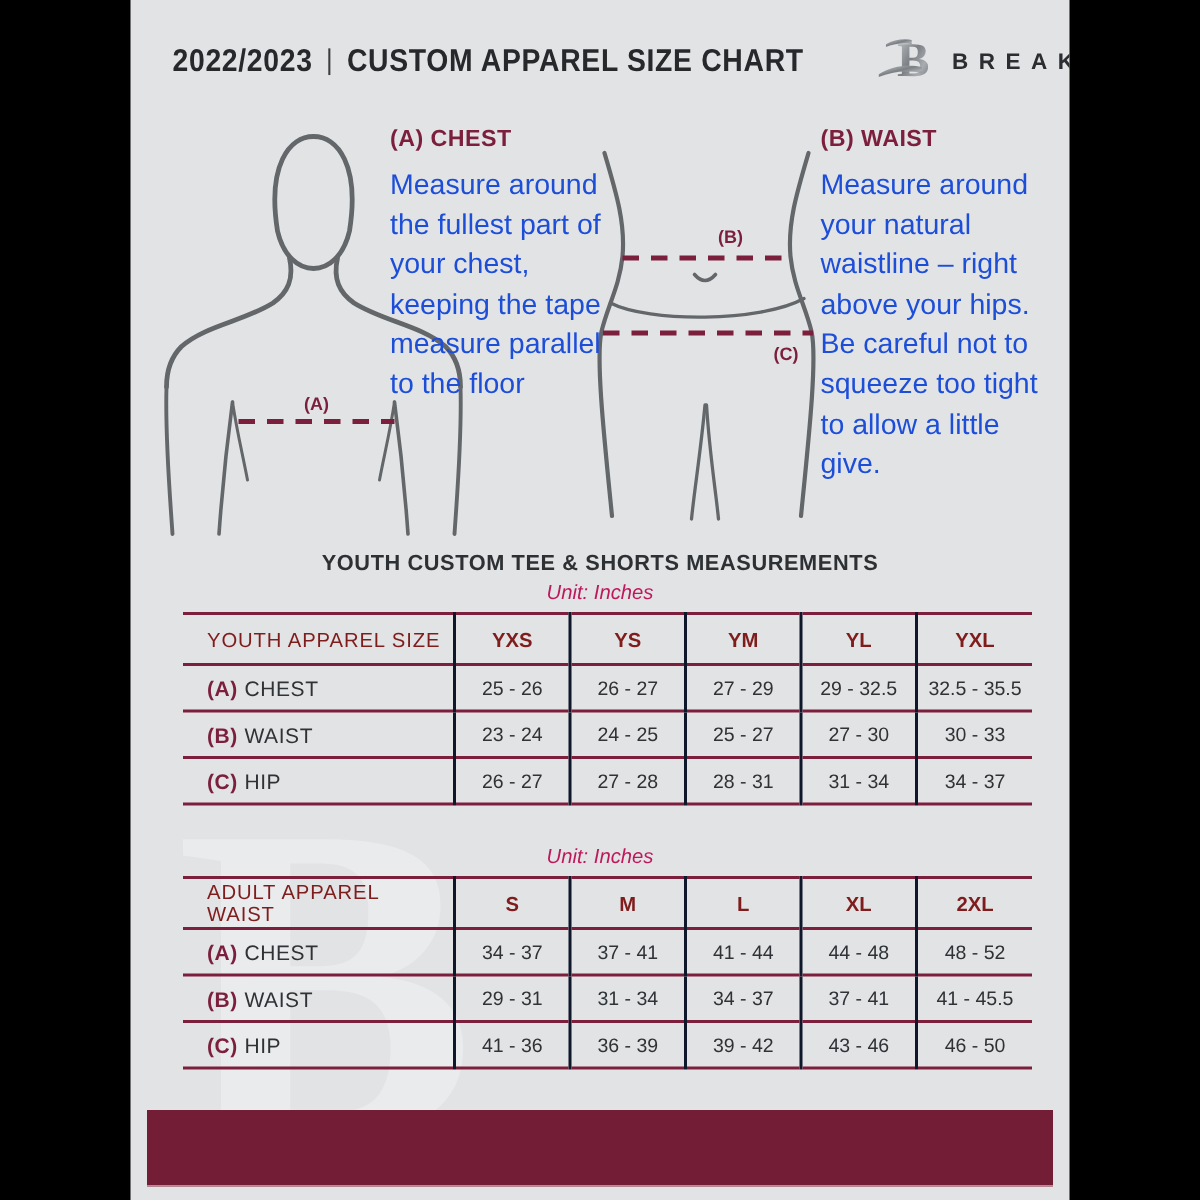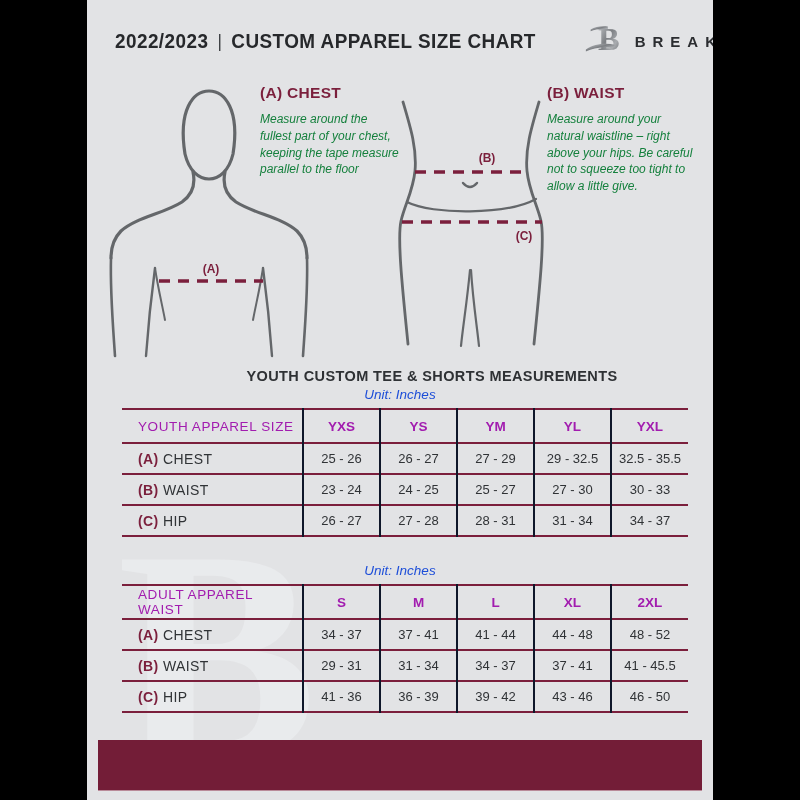--- a/index.html
+++ b/index.html
@@ -51,55 +51,55 @@
   .brand-name {
     font-weight: bold; font-size: 15px; color: #2b2d30;
     letter-spacing: 7px; white-space: nowrap;
   }
   
   .guide-heading {
     font-weight: bold; font-size: 15.5px; color: #7b1f3c;
     letter-spacing: 0.3px; margin-bottom: 9px;
   }
   .guide-body {
-    font-style: italic; font-size: 12px; line-height: 1.4;
-    color: #15803d; white-space: pre-line;
+    font-size: 19px; line-height: 1.4;
+    color: #1d4ed8; white-space: pre-line;
   }
   .guide-text { position: absolute; }
   .txt-a { left: 173px; top: 84px;  width: 142px; }
   .txt-b { left: 460px; top: 84px;  width: 154px; }
   .txt-c { left: 460px; top: 220px; width: 154px; }
   .fig-1 { position: absolute; left: 18px;  top: 76px; }
   .fig-2 { position: absolute; left: 300px; top: 94px; }
   
   .tbl-title {
     position: absolute; left: 0; width: 100%;
     text-align: center; font-weight: bold; font-size: 14.5px;
     color: #2e3134; letter-spacing: 0.4px;
   }
   .tbl-unit {
     position: absolute; left: 0; width: 100%;
-    text-align: center; font-style: italic; font-size: 13.5px; color: #1d4ed8;
-  }
-  .youth-title { top: 368px; margin-left: 32px; } .youth-unit { top: 387px; }
+    text-align: center; font-style: italic; font-size: 13.5px; color: #be185d;
+  }
+  .youth-title { top: 368px; } .youth-unit { top: 387px; }
   .adult-title { top: 544px; } .adult-unit { top: 563px; }
   table.size-table {
     position: absolute; left: 35px;
     width: 566px; border-collapse: collapse; table-layout: fixed;
     background: transparent;
   }
   .youth-table { top: 408px; }
   .adult-table { top: 584px; }
   .size-table col.c-label { width: 181px; }
   .size-table col.c-size  { width: 77px; }
   .size-table thead tr { border-top: 2px solid #7b1f3c; border-bottom: 2px solid #7b1f3c; }
   .size-table tbody tr { border-bottom: 2px solid #7b1f3c; }
   .size-table th, .size-table td { border-left: 2px solid #0f172a; }
   .size-table th:first-child, .size-table td:first-child { border-left: none; }
-  .size-table th { height: 34px; font-size: 13.5px; color: #a21caf; font-weight: bold; text-align: center; }
+  .size-table th { height: 34px; font-size: 13.5px; color: #7f1d1d; font-weight: bold; text-align: center; }
   .size-table th.lbl { font-weight: normal; text-align: left; padding-left: 16px; letter-spacing: 0.6px; }
   .size-table td { height: 31px; font-size: 13px; color: #303336; text-align: center; }
   .size-table td.lbl { text-align: left; padding-left: 16px; font-size: 14px; letter-spacing: 0.4px; }
   .marker { color: #7b1f3c; font-weight: bold; }
   
   .footer-bar {
     position: absolute;
     left: 11px; top: 740px;
     width: 604px; height: 51px;
     background: #731d37;

